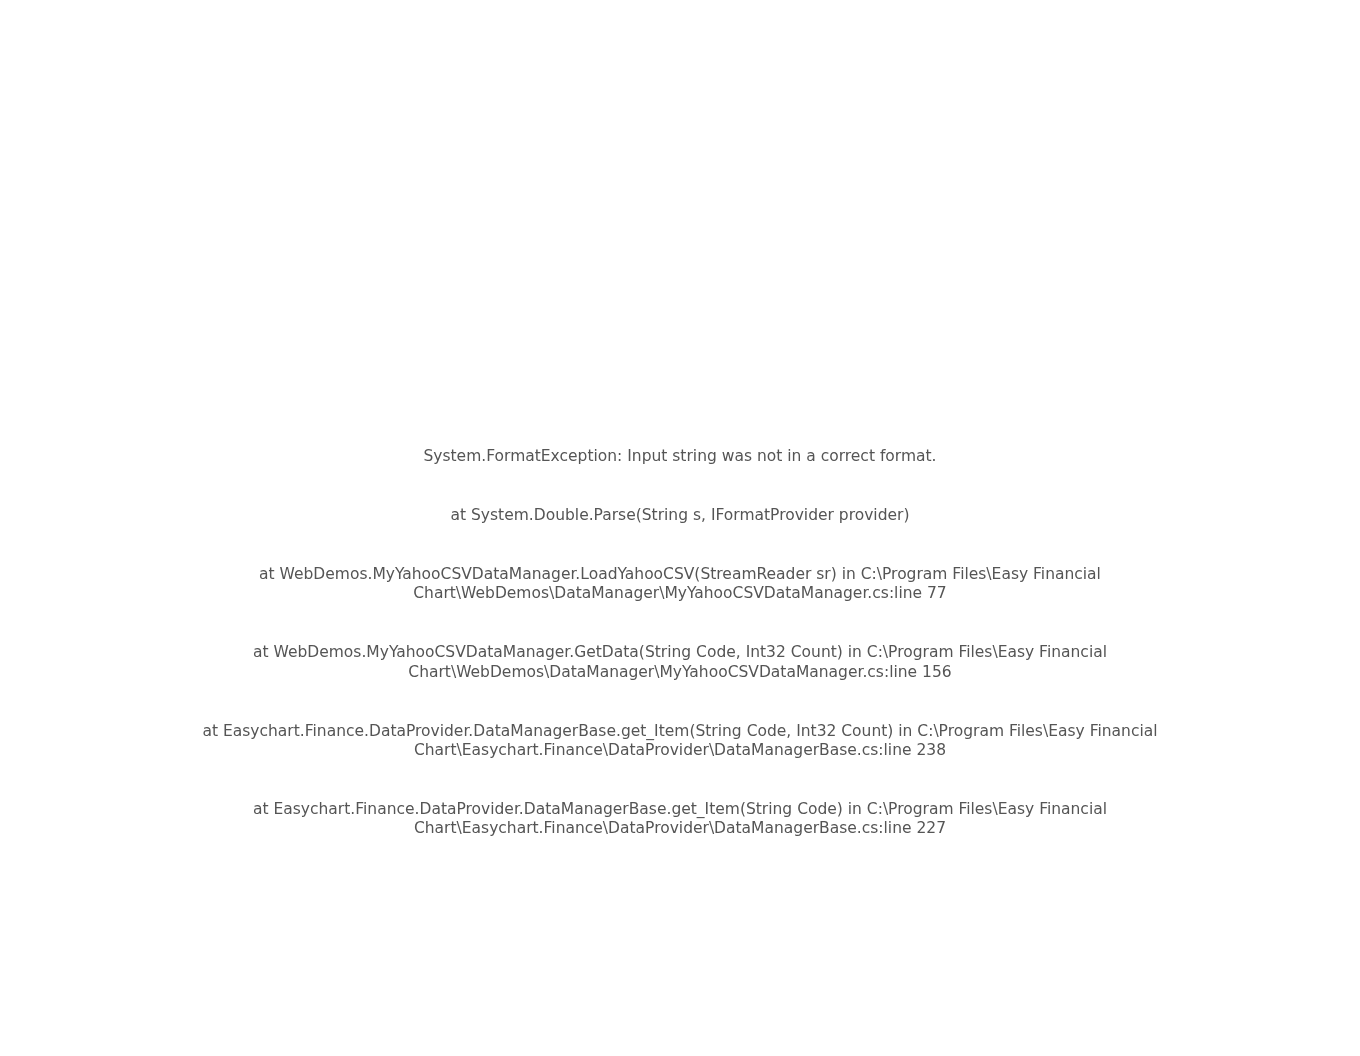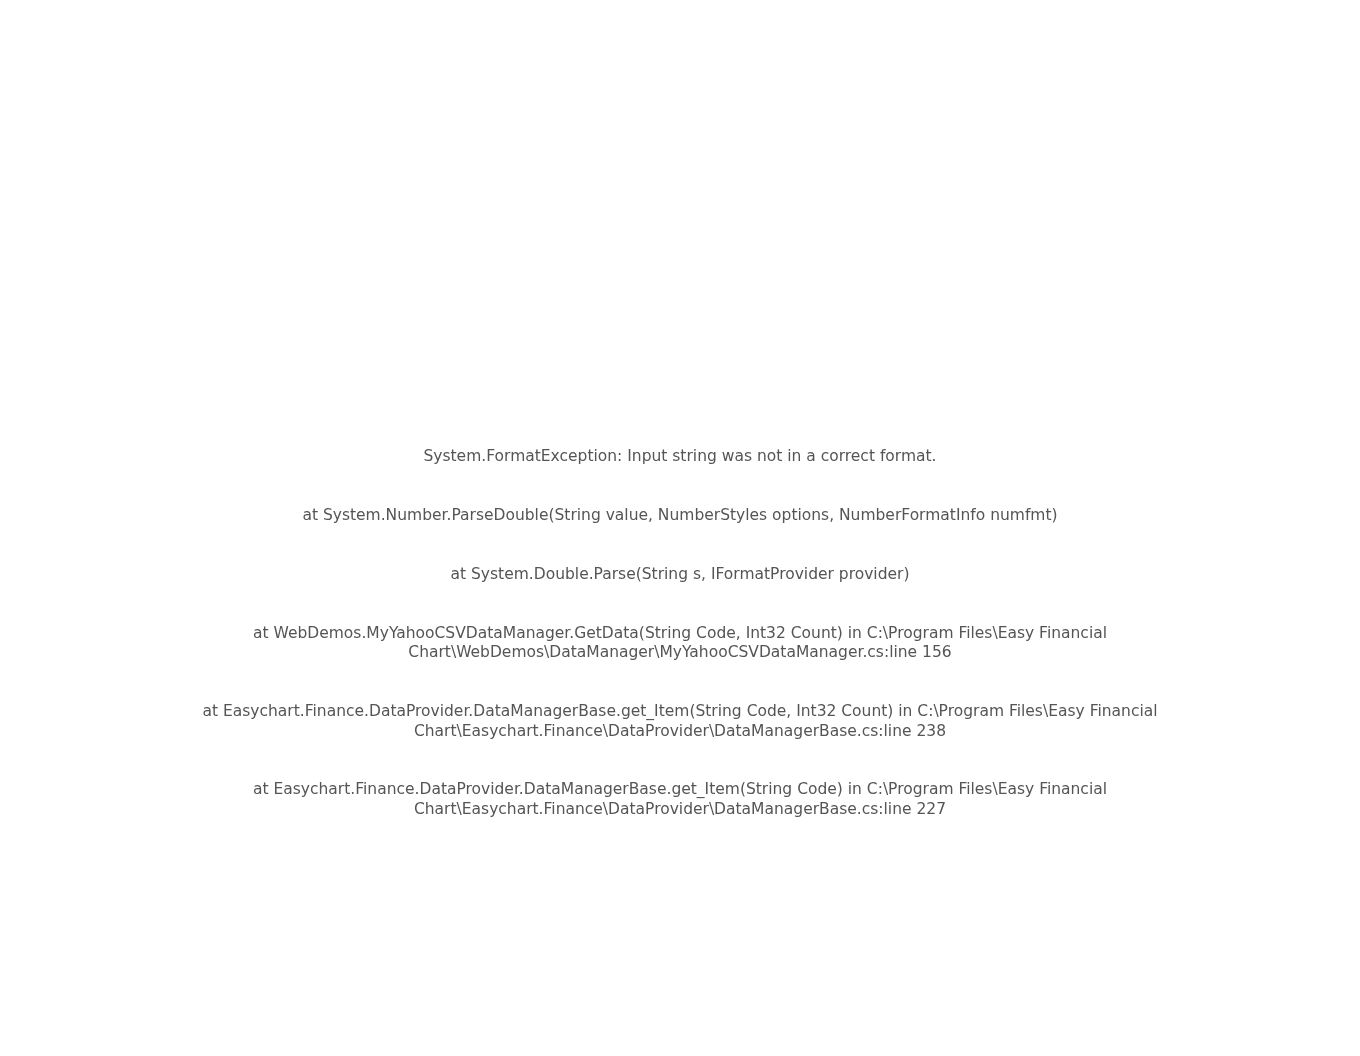--- a/index.html
+++ b/index.html
@@ -36,19 +36,19 @@
     display: block;
     padding: 0 60px;
   }
 </style>
 </head>
 <body>
 
 <div class="page">
   <div class="error-block">
     <span class="error-line">System.FormatException: Input string was not in a correct format.</span>
-    <span class="error-line">at System.Number.ParseDouble(String value, NumberStyles options, NumberFormatInfo numfmt)</span>
     <span class="error-line">at System.Double.Parse(String s, IFormatProvider provider)</span>
+    <span class="error-line">at WebDemos.MyYahooCSVDataManager.LoadYahooCSV(StreamReader sr) in C:\Program Files\Easy Financial Chart\WebDemos\DataManager\MyYahooCSVDataManager.cs:line 77</span>
     <span class="error-line">at WebDemos.MyYahooCSVDataManager.GetData(String Code, Int32 Count) in C:\Program Files\Easy Financial Chart\WebDemos\DataManager\MyYahooCSVDataManager.cs:line 156</span>
     <span class="error-line">at Easychart.Finance.DataProvider.DataManagerBase.get_Item(String Code, Int32 Count) in C:\Program Files\Easy Financial Chart\Easychart.Finance\DataProvider\DataManagerBase.cs:line 238</span>
     <span class="error-line">at Easychart.Finance.DataProvider.DataManagerBase.get_Item(String Code) in C:\Program Files\Easy Financial Chart\Easychart.Finance\DataProvider\DataManagerBase.cs:line 227</span>
   </div>
 </div>
 
 </body></html>

